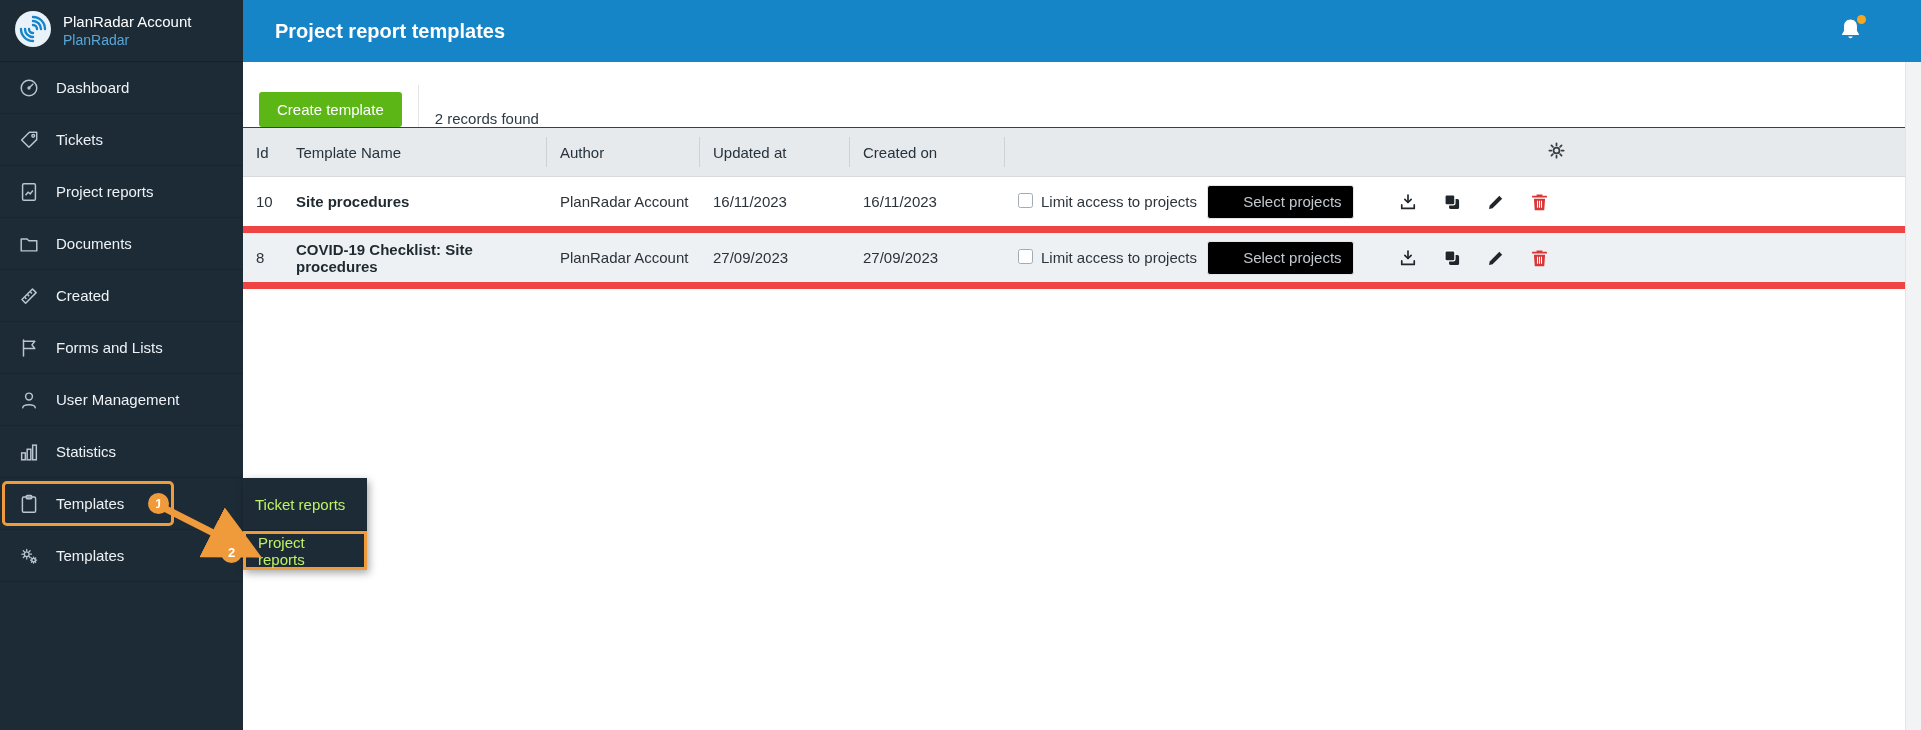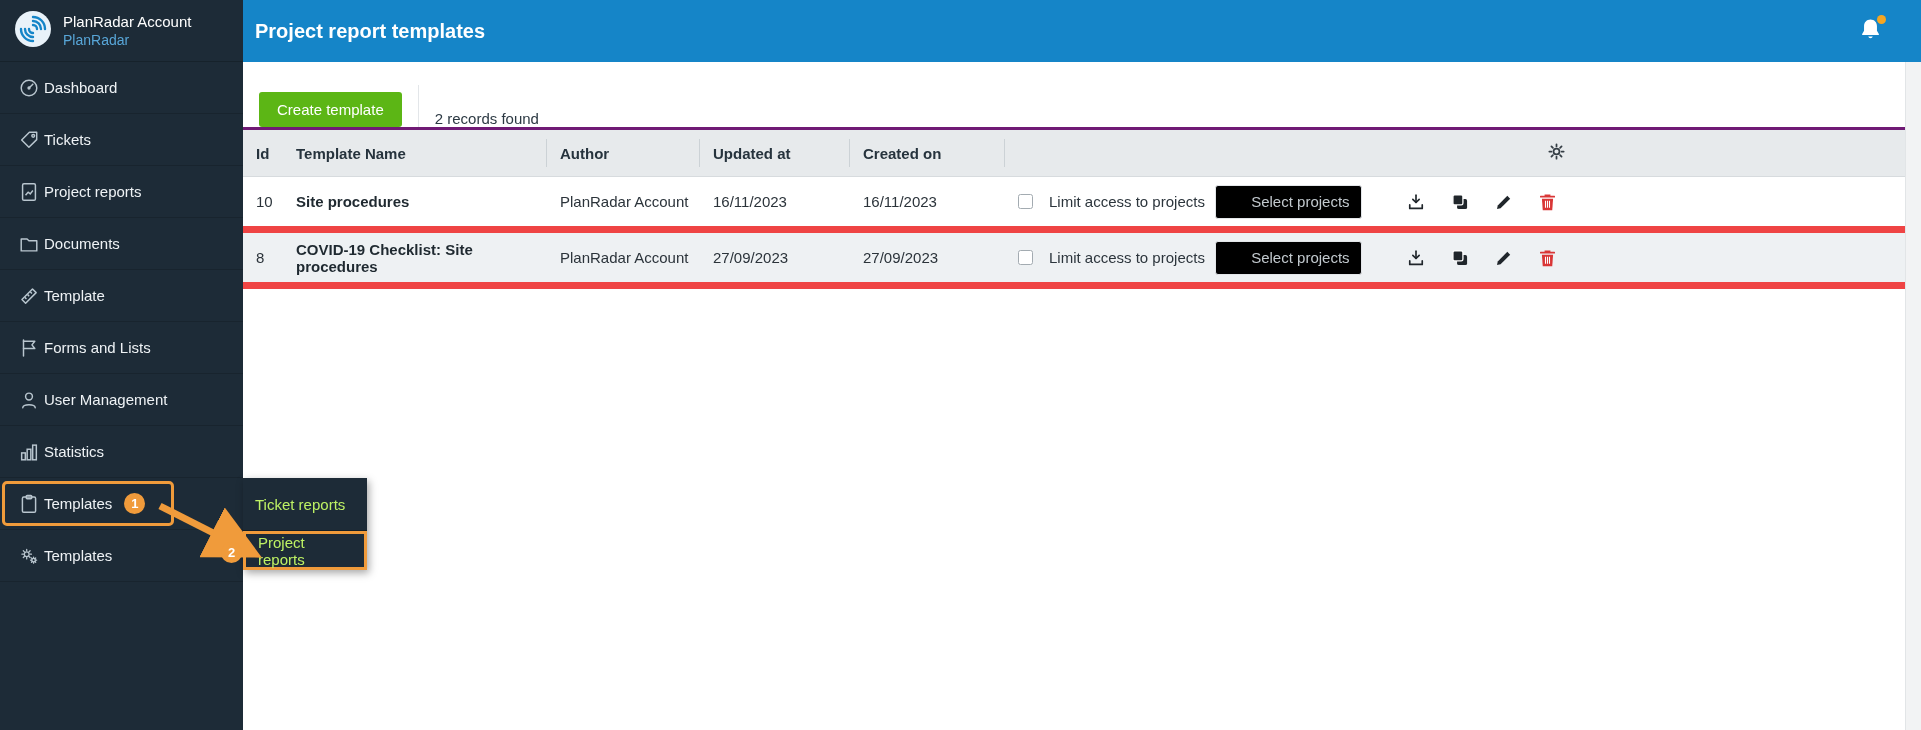--- a/index.html
+++ b/index.html
@@ -5,54 +5,54 @@
   * { box-sizing: border-box; margin: 0; padding: 0; }
   html, body { width: 1921px; height: 730px; overflow: hidden; }
   body { font-family: "Liberation Sans", sans-serif; background: #fff; }
   .app { position: relative; width: 1921px; height: 730px; display: flex; }
 
   
   .sidebar { width: 243px; flex-shrink: 0; background: #1d2b37; color: #fff; position: relative; z-index: 5; }
   .account-header { height: 62px; display: flex; align-items: center; gap: 11px; padding: 0 14px; border-bottom: 1px solid #16222b; cursor: pointer; }
   .acct-title { font-size: 15px; color: #ffffff; line-height: 1.3; }
   .acct-sub { font-size: 14px; color: #58a6d8; line-height: 1.3; }
-  .nav-item { height: 52px; display: flex; align-items: center; gap: 2px; padding: 0 16px; border-bottom: 1px solid #18242e; font-size: 15px; color: #eef2f5; cursor: pointer; position: relative; }
+  .nav-item { height: 52px; display: flex; align-items: center; gap: 14px; padding: 0 16px; border-bottom: 1px solid #18242e; font-size: 15px; color: #eef2f5; cursor: pointer; position: relative; }
   .nicon { width: 26px; display: flex; justify-content: center; align-items: center; color: #b9c6cf; }
   .nlabel { white-space: nowrap; }
   .hl-border { position: absolute; left: 2px; top: 3px; width: 172px; height: 45px; border: 3px solid #f09b3b; border-radius: 5px; pointer-events: none; z-index: 12; }
   .step-badge { width: 21px; height: 21px; border-radius: 50%; background: #f09b3b; color: #fff; font-size: 13px; font-weight: bold; display: flex; align-items: center; justify-content: center; flex-shrink: 0; }
   .badge-inline { margin-left: 10px; }
 
   
   .main { flex: 1; display: flex; flex-direction: column; background: #fff; position: relative; }
-  .topbar { height: 62px; background: #1585c8; color: #fff; display: flex; align-items: center; padding: 0 12px; flex-shrink: 0; }
+  .topbar { height: 62px; background: #1585c8; color: #fff; display: flex; align-items: center; padding: 0 32px; flex-shrink: 0; }
   .topbar h1 { font-size: 20px; font-weight: bold; }
   .bell-wrap { margin-left: auto; margin-right: 26px; position: relative; cursor: pointer; }
   .notif-dot { position: absolute; top: -2px; right: -3px; width: 9px; height: 9px; border-radius: 50%; background: #f5a623; }
 
   .toolbar { height: 65px; display: flex; align-items: flex-end; padding: 0 16px; background: #fff; flex-shrink: 0; }
   .btn-create { background: #5cb615; color: #fff; border: none; border-radius: 3px; height: 35px; padding: 0 18px; font-size: 15px; font-family: "Liberation Sans", sans-serif; cursor: pointer; }
   .tb-divider { width: 1px; height: 42px; background: #e3e6e9; margin: 0 16px; }
   .search-box { width: 220px; height: 37px; border: 1px solid #d9dde0; border-radius: 3px; display: flex; align-items: center; padding: 0 10px; gap: 8px; background: #fff; }
   .search-box input { border: none; outline: none; font-size: 15px; width: 100%; color: #333; font-family: "Liberation Sans", sans-serif; }
   .search-box input::placeholder { color: #9aa4ac; }
   .records { font-size: 15px; color: #2c3943; }
 
   
   .grid-row { display: grid; grid-template-columns: 40px 264px 153px 150px 155px 580px 1fr; align-items: center; }
-  .thead { background: #e7eaec; height: 50px; border-top: 3px solid #701a75; border-bottom: 1px solid #d7dbde; font-weight: bold; font-size: 15px; color: #26333d; }
+  .thead { background: #e7eaec; height: 50px; border-top: 1px solid #701a75; border-bottom: 1px solid #d7dbde; font-weight: normal; font-size: 15px; color: #26333d; }
   .thead .cell { padding-left: 13px; height: 100%; display: flex; align-items: center; position: relative; cursor: pointer; }
   .thead .cell.sep::after { content: ""; position: absolute; right: 0; top: 9px; bottom: 9px; width: 1px; background: #ccd2d6; }
   .thead .gear-cell { justify-content: flex-end; padding-right: 18px; color: #343d44; }
   .trow { height: 56px; font-size: 15px; color: #2b333a; background: #fff; border-bottom: 7px solid #ef4444; }
   .trow.alt { background: #eef1f3; }
   .trow .cell { padding-left: 13px; }
   .trow .cell.name { font-weight: bold; color: #1f2930; }
   .controls { display: flex; align-items: center; padding-left: 36px; }
-  .limit { display: flex; align-items: center; gap: 16px; color: #2c353c; }
+  .limit { display: flex; align-items: flex-start; gap: 8px; color: #2c353c; }
   .cb { appearance: none; -webkit-appearance: none; width: 15px; height: 15px; border: 1.5px solid #a3abb1; border-radius: 2.5px; background: #fff; cursor: pointer; margin: 0; }
   .select-btn { margin-left: 10px; width: 147px; height: 34px; background: #000000; border: 1px solid #e3e6e9; border-radius: 3px; color: #c2c9ce; font-size: 15px; font-family: "Liberation Sans", sans-serif; cursor: pointer; padding-left: 24px; }
   .actions { margin-left: 44px; display: flex; align-items: center; gap: 24px; }
   .act { display: flex; align-items: center; cursor: pointer; color: #20262b; }
 
   
   .submenu { position: absolute; left: 243px; top: 478px; width: 124px; z-index: 10; box-shadow: 2px 3px 8px rgba(0,0,0,.35); }
   .submenu-item { background: #1d2b37; color: #bef264; font-size: 15px; display: flex; align-items: center; padding: 0 12px; cursor: pointer; }
   .submenu-item.first { height: 53px; border-bottom: 1px solid #141f28; }
   .submenu-item.second { height: 39px; border: 3px solid #f09b3b; }
@@ -124,21 +124,21 @@
         </span>
         <span class="nlabel">Documents</span>
       </div>
       <div class="nav-item">
         <span class="nicon">
           <svg width="22" height="22" viewBox="0 0 24 24" fill="none" stroke="currentColor" stroke-width="1.6" stroke-linejoin="round">
               <path d="M4.3 15.8L15.8 4.3l4 4L8.3 19.8z"></path>
               <path d="M7.5 13.5l1.7 1.7M10.5 10.5l1.7 1.7M13.5 7.5l1.7 1.7"></path>
             </svg>
         </span>
-        <span class="nlabel">Template</span>
+        <span class="nlabel">Created</span>
       </div>
       <div class="nav-item">
         <span class="nicon">
           <svg width="22" height="22" viewBox="0 0 24 24" fill="none" stroke="currentColor" stroke-width="1.6" stroke-linejoin="round" stroke-linecap="round">
               <path d="M6 3.2v17.6"></path>
               <path d="M6 4.6h12.3l-3.1 4 3.1 4H6"></path>
             </svg>
         </span>
         <span class="nlabel">Forms and Lists</span>
       </div>

